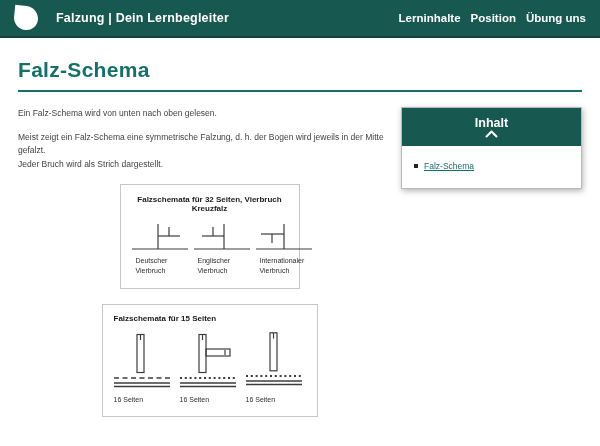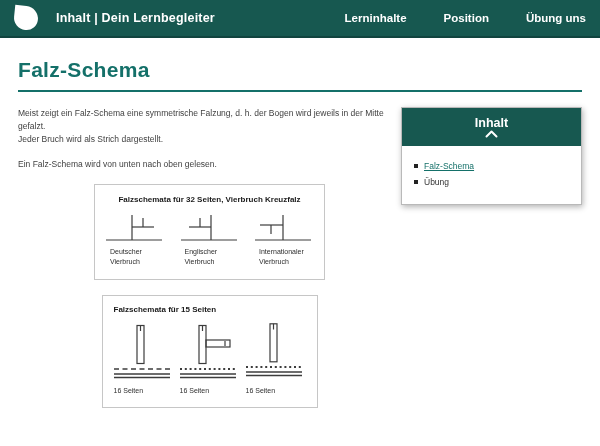--- a/index.html
+++ b/index.html
@@ -31,21 +31,21 @@
   }
   .brand {
     font-size: 12.5px;
     font-weight: 700;
     letter-spacing: .2px;
     white-space: nowrap;
   }
   .nav-links {
     margin-left: auto;
     display: flex;
-    gap: 37px;
+    gap: 10px;
     align-items: center;
   }
   .nav-link {
     font-size: 11.5px;
     font-weight: 700;
     color: #ffffff;
     text-decoration: none;
     white-space: nowrap;
     cursor: pointer;
   }
@@ -76,21 +76,21 @@
     white-space: pre-line;
     margin-bottom: 11px;
   }
 
   
   .figure-box {
     background: #ffffff;
     border: 1px solid #c6c6c6;
     margin: 13px auto 15px;
   }
-  .figure-32 { width: 231px; padding: 10px 8px 12px; }
+  .figure-32 { width: 180px; padding: 10px 8px 12px; }
   .figure-16 { width: 216px; padding: 9px 9px 11px; margin-bottom: 0; }
   .figure-title {
     font-size: 8px;
     font-weight: 700;
     color: #1a1a1a;
     margin-bottom: 9px;
   }
   .figure-32 .figure-title { text-align: center; }
   .figure-16 .figure-title { text-align: left; padding-left: 2px; }
   .diagram-row { display: flex; justify-content: space-between; }
@@ -134,40 +134,40 @@
   }
   .toc-bullet { width: 4px; height: 4px; background: #222222; flex: none; }
   .toc-link { color: #147069; text-decoration: underline; cursor: pointer; }
   .toc-plain { color: #333333; cursor: pointer; text-decoration: none; }
 </style>
 </head>
 <body>
 
 <header class="navbar">
   <div class="logo"></div>
-  <div class="brand">Inhalt | Dein Lernbegleiter</div>
+  <div class="brand">Falzung | Dein Lernbegleiter</div>
   <nav class="nav-links">
     <a class="nav-link">Lerninhalte</a>
     <a class="nav-link">Position</a>
     <a class="nav-link">Übung uns</a>
   </nav>
 </header>
 
 <main class="main">
 
   <h1 class="page-title">Falz-Schema</h1>
   <hr class="title-rule">
 
   <div class="content-row">
 
     <div class="left-col">
 
+      <p class="para">Ein Falz-Schema wird von unten nach oben gelesen.</p>
       <p class="para">Meist zeigt ein Falz-Schema eine symmetrische Falzung, d. h. der Bogen wird jeweils in der Mitte gefalzt.
 Jeder Bruch wird als Strich dargestellt.</p>
-      <p class="para">Ein Falz-Schema wird von unten nach oben gelesen.</p>
 
       <figure class="figure-box figure-32">
         <div class="figure-title">Falzschemata für 32 Seiten, Vierbruch Kreuzfalz</div>
         <div class="diagram-row">
           <div class="diagram">
             <svg width="62" height="30" viewBox="0 0 62 30">
               <g stroke="#3c3c3c" stroke-width="1.2" fill="none">
                 <path d="M3 27 H59"></path>
                   <path d="M29 2 V27"></path>
                   <path d="M29 14 H51"></path>
@@ -272,22 +272,18 @@
           <span>Inhalt</span>
           <svg width="13" height="8" viewBox="0 0 13 8">
             <polyline points="1.5,6.5 6.5,1.5 11.5,6.5" fill="none" stroke="#ffffff" stroke-width="2" stroke-linecap="round" stroke-linejoin="round"></polyline>
           </svg>
         </div>
         <ul class="toc-list">
           <li class="toc-item">
             <span class="toc-bullet"></span>
             <a class="toc-link">Falz-Schema</a>
           </li>
-          <li class="toc-item">
-            <span class="toc-bullet"></span>
-            <a class="toc-plain">Übung</a>
-          </li>
         </ul>
       </div>
     </aside>
 
   </div>
 </main>
 
 </body></html>

